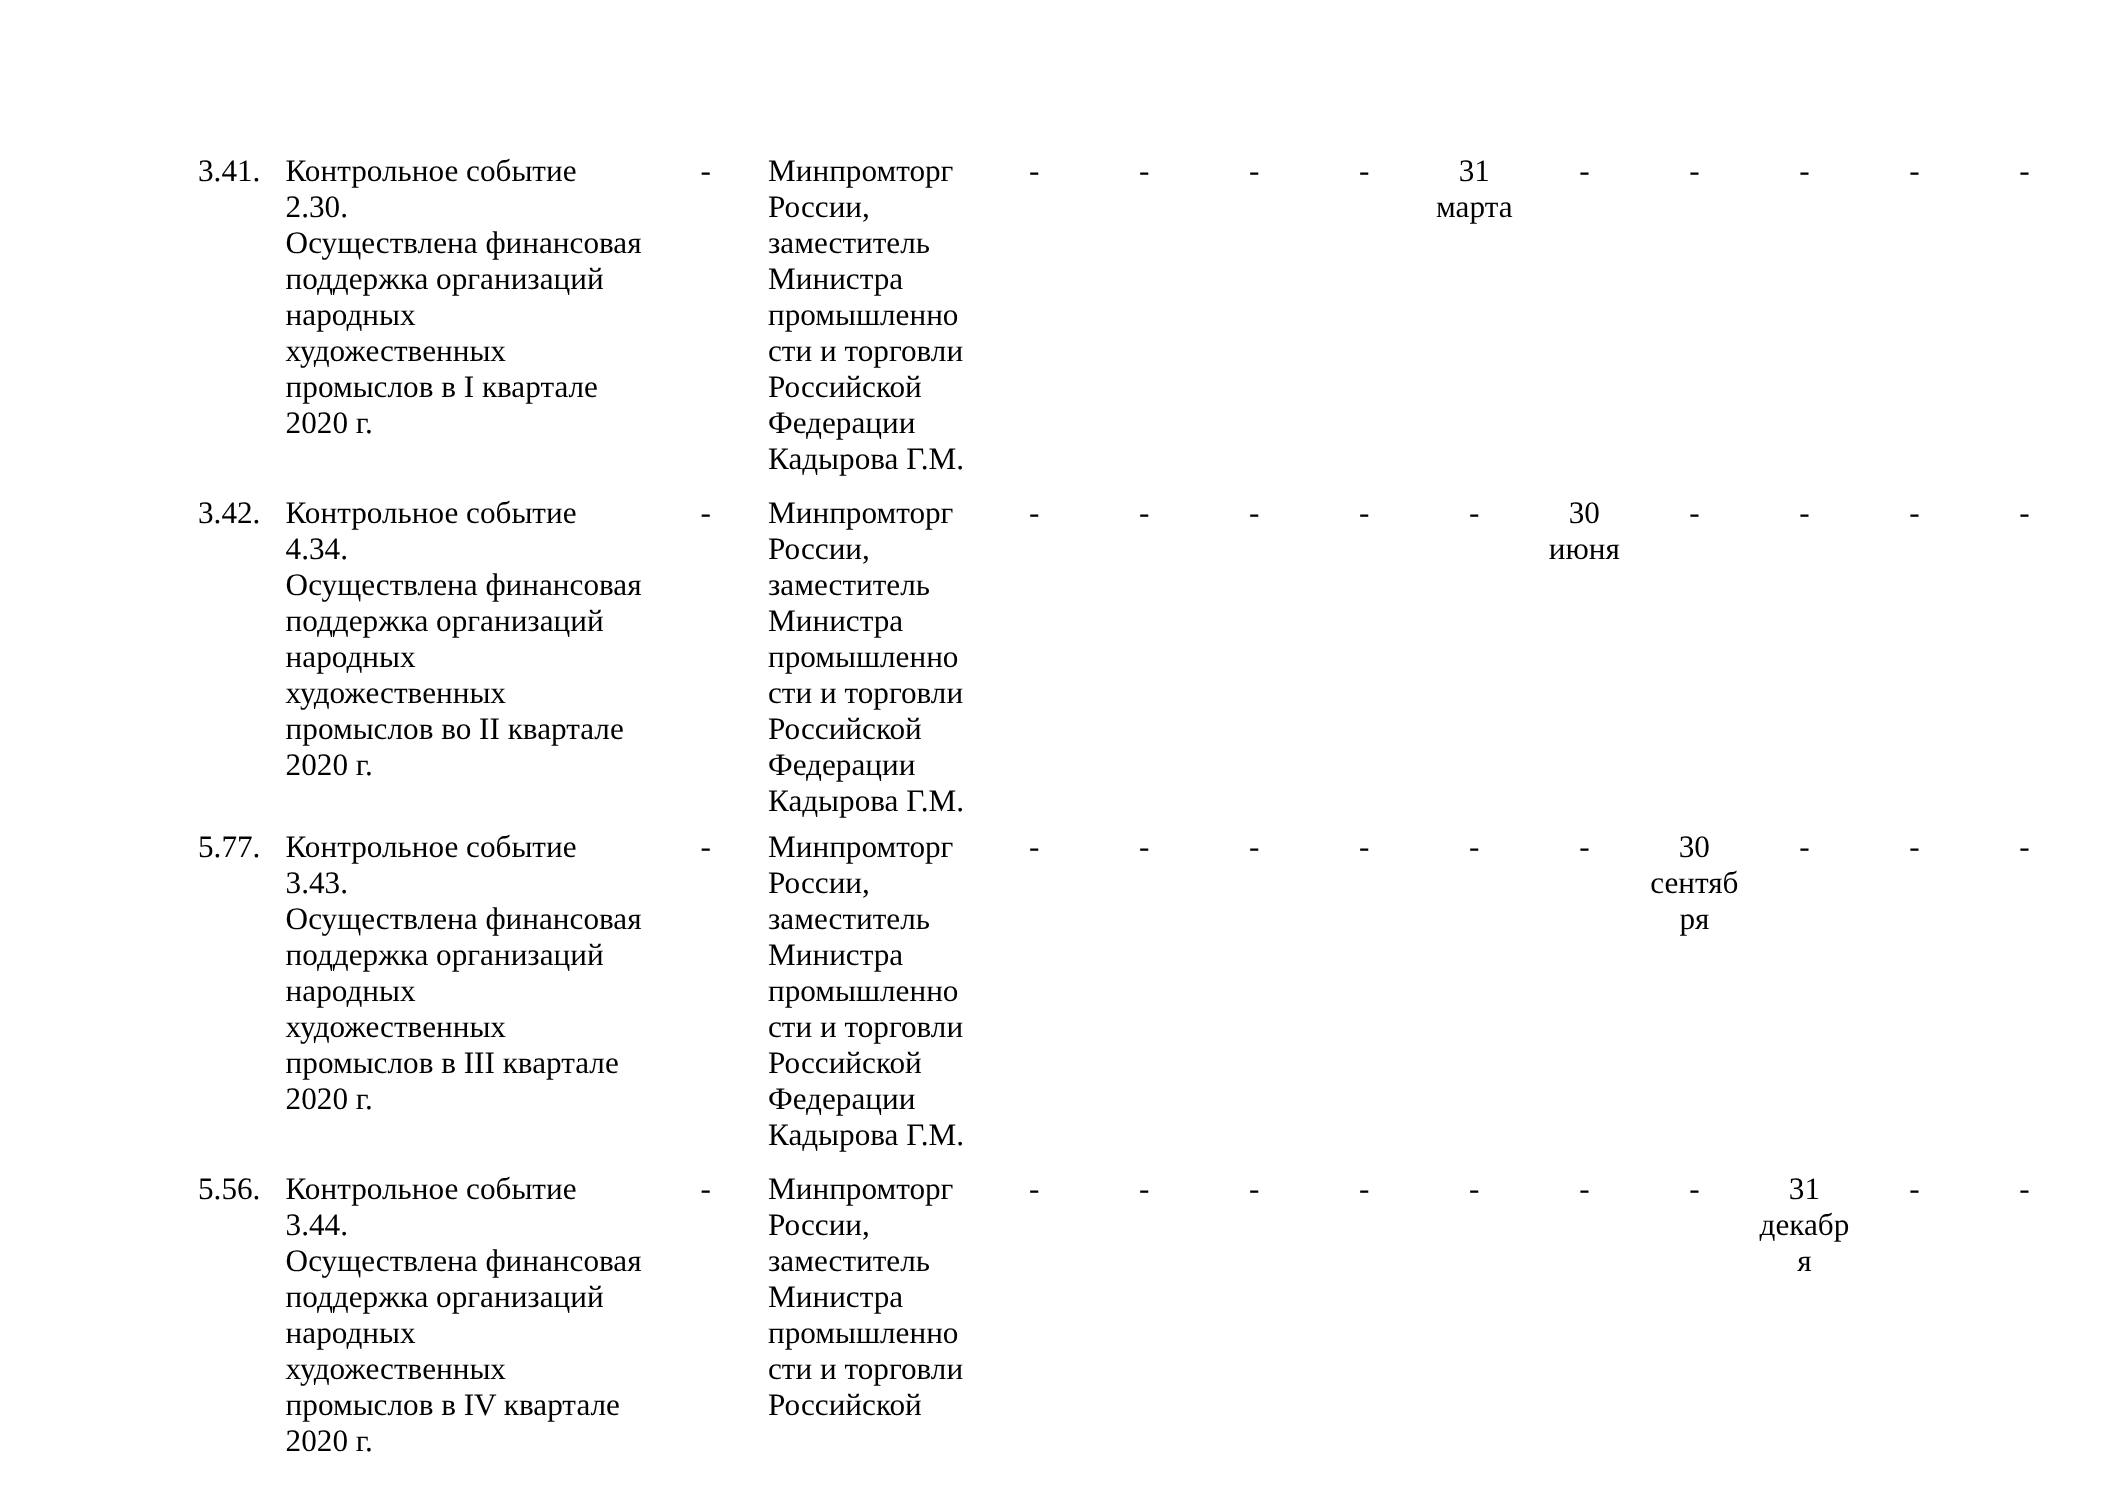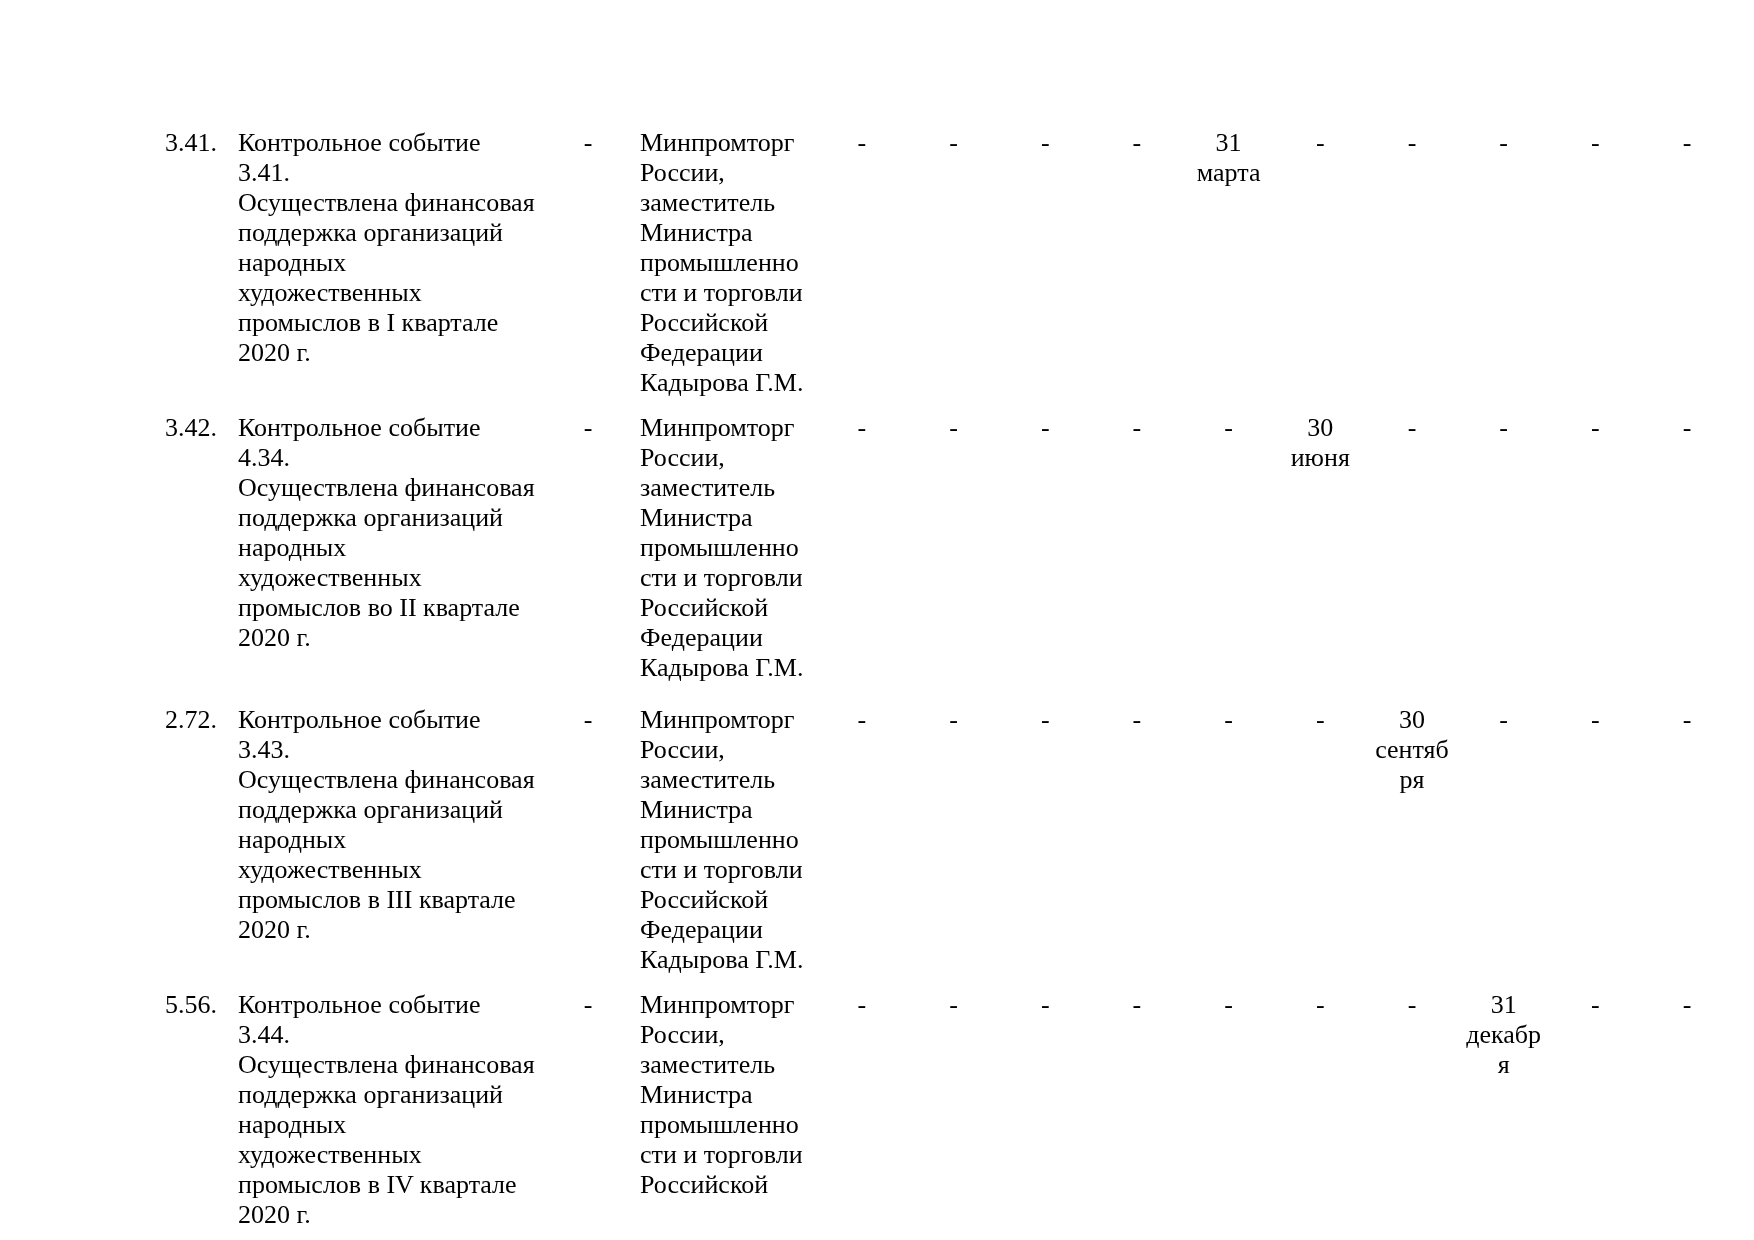--- a/index.html
+++ b/index.html
@@ -21,38 +21,38 @@
     width: 1521px;
     height: 1240px;
     padding: 128px 0 0 140px;
   }
   .row {
     display: grid;
     grid-template-columns: 75px 321px 104px 176px repeat(10, 91.7px);
     align-items: start;
   }
   .row.gap-lg { margin-bottom: 15px; }
-  .row.gap-sm { margin-bottom: 22px; }
+  .row.gap-sm { margin-bottom: 8px; }
   .cell {
     white-space: pre-line;
     text-align: left;
   }
   .num  { padding-left: 25px; }
   .desc { padding-left: 23px; }
   .dash-col { text-align: center; }
   .val  { text-align: center; }
 </style>
 </head>
 <body>
 
 <div class="page">
 
   <div class="row gap-lg">
     <div class="cell num">3.41.</div>
-    <div class="cell desc">Контрольное событие 3.41.
+    <div class="cell desc">Контрольное событие 2.30.
 Осуществлена финансовая
 поддержка организаций
 народных художественных
 промыслов в I квартале
 2020 г.</div>
     <div class="cell dash-col">-</div>
     <div class="cell resp">Минпромторг
 России,
 заместитель
 Министра
@@ -99,21 +99,21 @@
     <div class="cell val">-</div>
     <div class="cell val">30
 июня</div>
     <div class="cell val">-</div>
     <div class="cell val">-</div>
     <div class="cell val">-</div>
     <div class="cell val">-</div>
   </div>
 
   <div class="row gap-lg">
-    <div class="cell num">2.72.</div>
+    <div class="cell num">5.77.</div>
     <div class="cell desc">Контрольное событие 3.43.
 Осуществлена финансовая
 поддержка организаций
 народных художественных
 промыслов в III квартале
 2020 г.</div>
     <div class="cell dash-col">-</div>
     <div class="cell resp">Минпромторг
 России,
 заместитель

